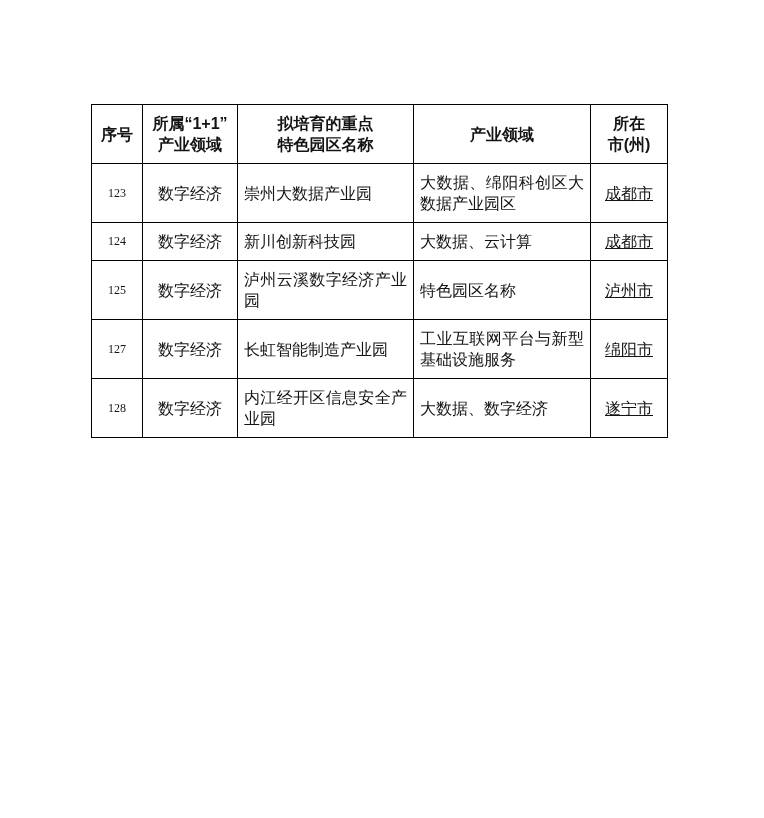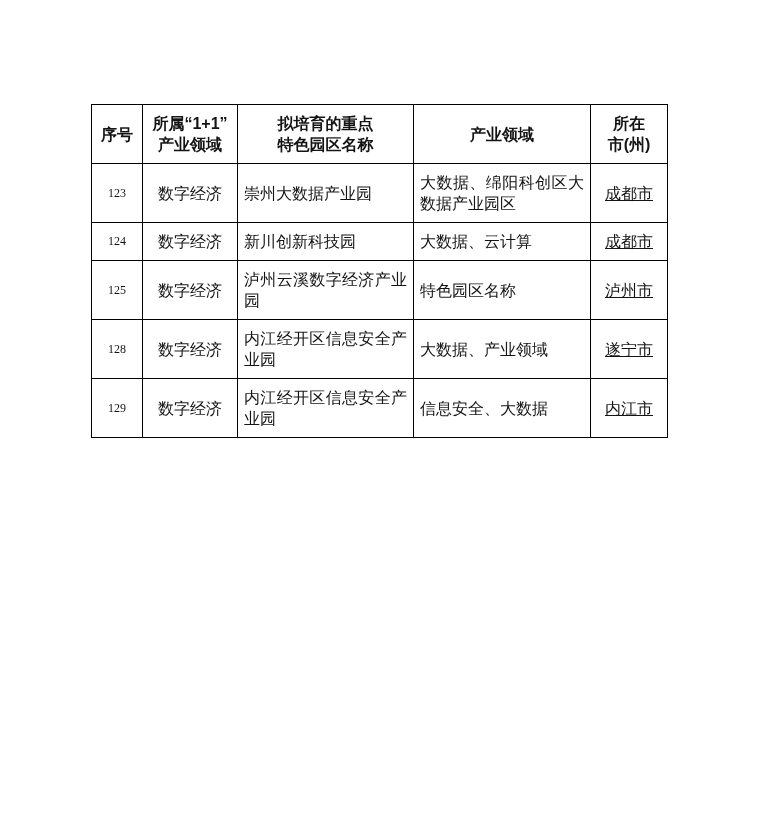--- a/index.html
+++ b/index.html
@@ -113,28 +113,28 @@
         <td class="c-city">成都市</td>
       </tr>
       <tr>
         <td class="c-no">125</td>
         <td class="c-field">数字经济</td>
         <td class="c-park">泸州云溪数字经济产业园</td>
         <td class="c-industry">特色园区名称</td>
         <td class="c-city">泸州市</td>
       </tr>
       <tr>
+        <td class="c-no">127</td>
+        <td class="c-field">数字经济</td>
+        <td class="c-park">长虹智能制造产业园</td>
+        <td class="c-industry">工业互联网平台与新型基础设施服务</td>
+        <td class="c-city">绵阳市</td>
+      </tr>
+      <tr>
         <td class="c-no">128</td>
         <td class="c-field">数字经济</td>
         <td class="c-park">内江经开区信息安全产业园</td>
-        <td class="c-industry">大数据、产业领域</td>
+        <td class="c-industry">大数据、数字经济</td>
         <td class="c-city">遂宁市</td>
-      </tr>
-      <tr>
-        <td class="c-no">129</td>
-        <td class="c-field">数字经济</td>
-        <td class="c-park">内江经开区信息安全产业园</td>
-        <td class="c-industry">信息安全、大数据</td>
-        <td class="c-city">内江市</td>
       </tr>
     </tbody>
   </table>
 </div>
 
 </body></html>

